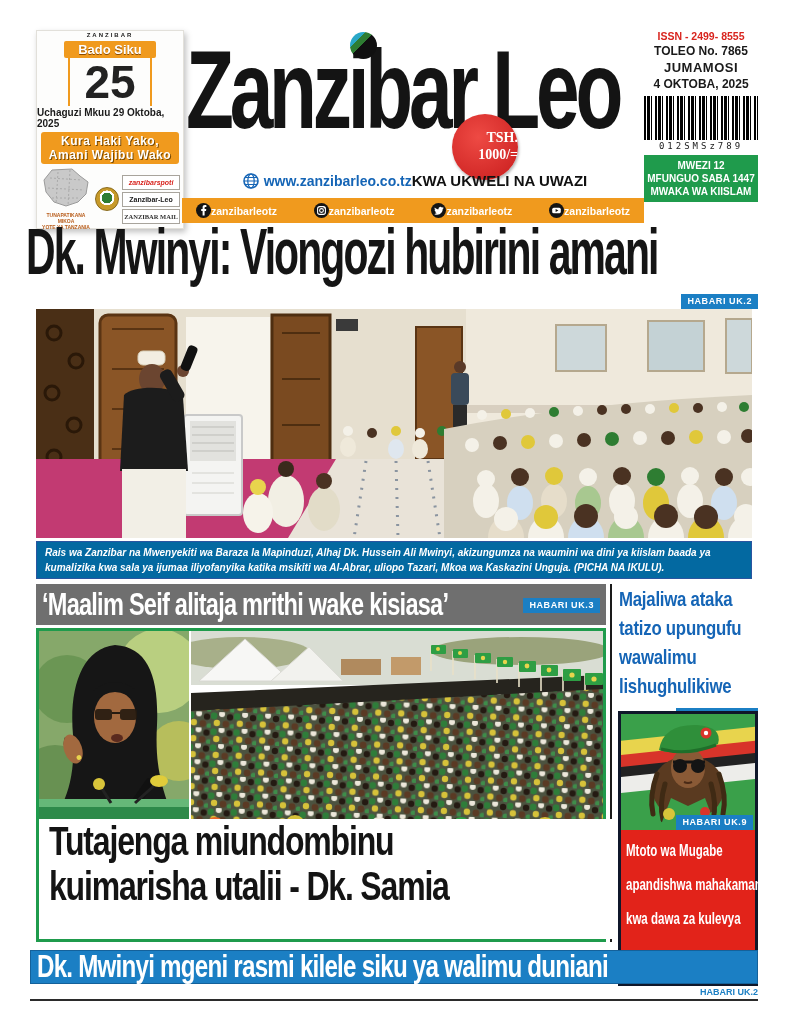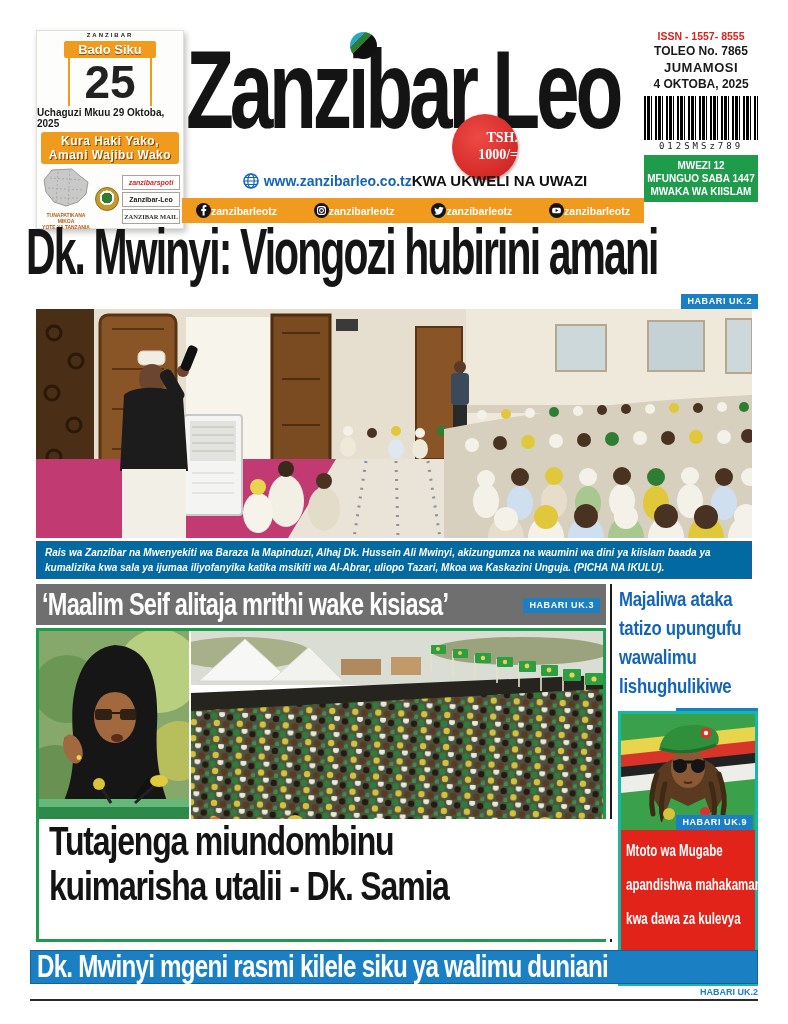--- a/index.html
+++ b/index.html
@@ -78,21 +78,21 @@
   .crowdphoto{left:152px;top:0;width:412px;height:217px;}
   .samiabadge{right:2px;top:201px;}
   .whitebox{left:0;bottom:0;width:564px;height:120px;background:#fff;padding-left:10px;}
   .whitebox .cond{font-size:41px;font-weight:bold;letter-spacing:-1.5px;line-height:45px;
                   transform:scaleX(.78);color:#141414;}
   .rcol{left:619px;top:584px;width:139px;}
   .rcol .hl{height:29px;}
   .rcol .cond{font-size:21px;font-weight:bold;color:#1565b6;letter-spacing:-.3px;
               line-height:29px;transform:scaleX(.80);}
   .rcol .badgerow{text-align:right;margin-top:4px;}
-  .mugabebox{left:618px;top:711px;width:140px;height:275px;border:3px solid #14b8a6;
+  .mugabebox{left:618px;top:711px;width:140px;height:275px;border:3px solid #0f172a;
              box-sizing:border-box;background:#e2231a;}
   .mugabephoto{left:0;top:0;width:134px;height:116px;}
   .mugabebadge{right:2px;top:101px;}
   .mugtext{left:0;top:116px;width:134px;padding:4px 5px;box-sizing:border-box;}
   .mugtext .hl{height:33px;border-bottom:1px solid rgba(255,255,255,.0);}
   .mugtext .cond{font-size:16px;font-weight:bold;color:#fff;line-height:33px;transform:scaleX(.72);}
   
   .strip{left:30px;top:950px;width:728px;height:34px;background:#1b7fc4;border:1px solid #14619a;
          box-sizing:border-box;}
   .strip .cond{font-size:31px;font-weight:bold;color:#fff;letter-spacing:-1px;line-height:32px;
@@ -191,21 +191,21 @@
       <svg width="15" height="15" viewBox="0 0 15 15">
         <circle cx="7.5" cy="7.5" r="7.5" fill="#141414"></circle>
         <rect x="3.2" y="4.7" width="8.6" height="5.6" rx="1.6" fill="#fff"></rect>
         <polygon points="6.6,6 9.4,7.5 6.6,9" fill="#141414"></polygon>
       </svg>
       <span>zanzibarleotz</span>
     </span>
   </div>
 
   <div class="abs rinfo">
-    <div class="issn">ISSN - 1557- 8555</div>
+    <div class="issn">ISSN - 2499- 8555</div>
     <div class="rline">TOLEO No.  7865</div>
     <div class="rday">JUMAMOSI</div>
     <div class="rline">4 OKTOBA, 2025</div>
     <div class="barcode"></div>
     <div class="bcdigits">012SMSz789</div>
     <div class="greenbox">
       <div>MWEZI 12</div>
       <div>MFUNGUO SABA 1447</div>
       <div>MWAKA WA KIISLAM</div>
     </div>

